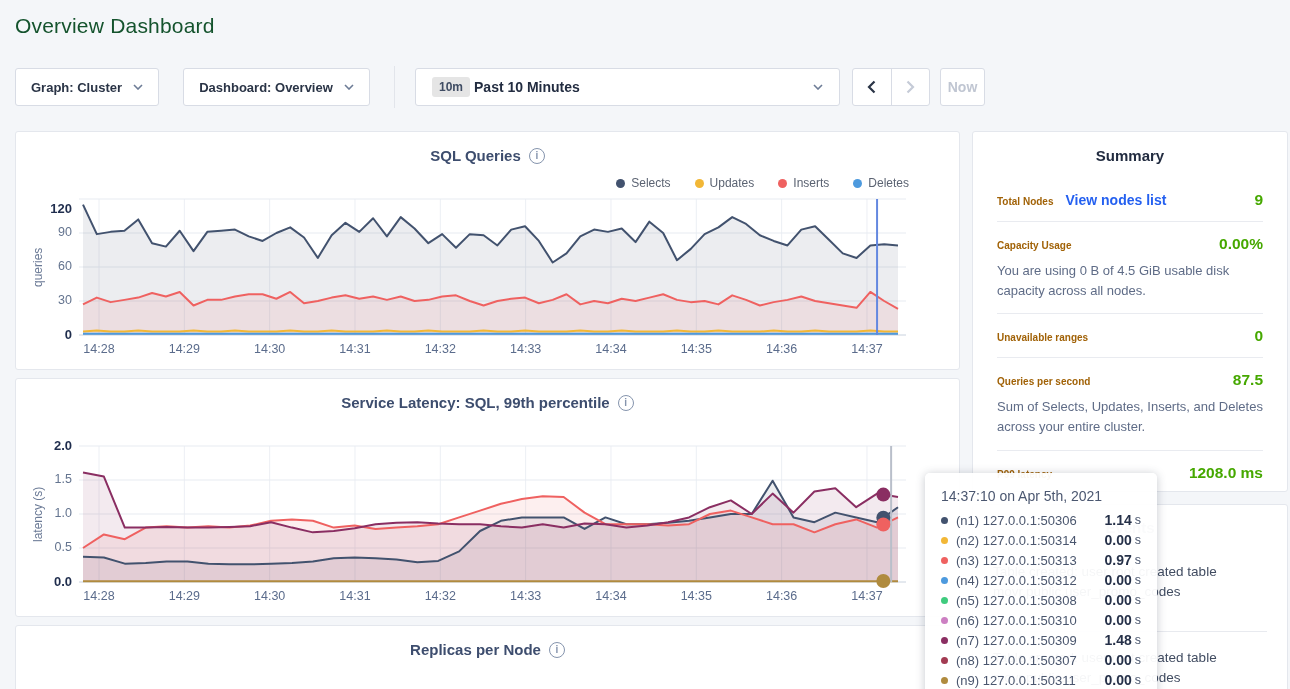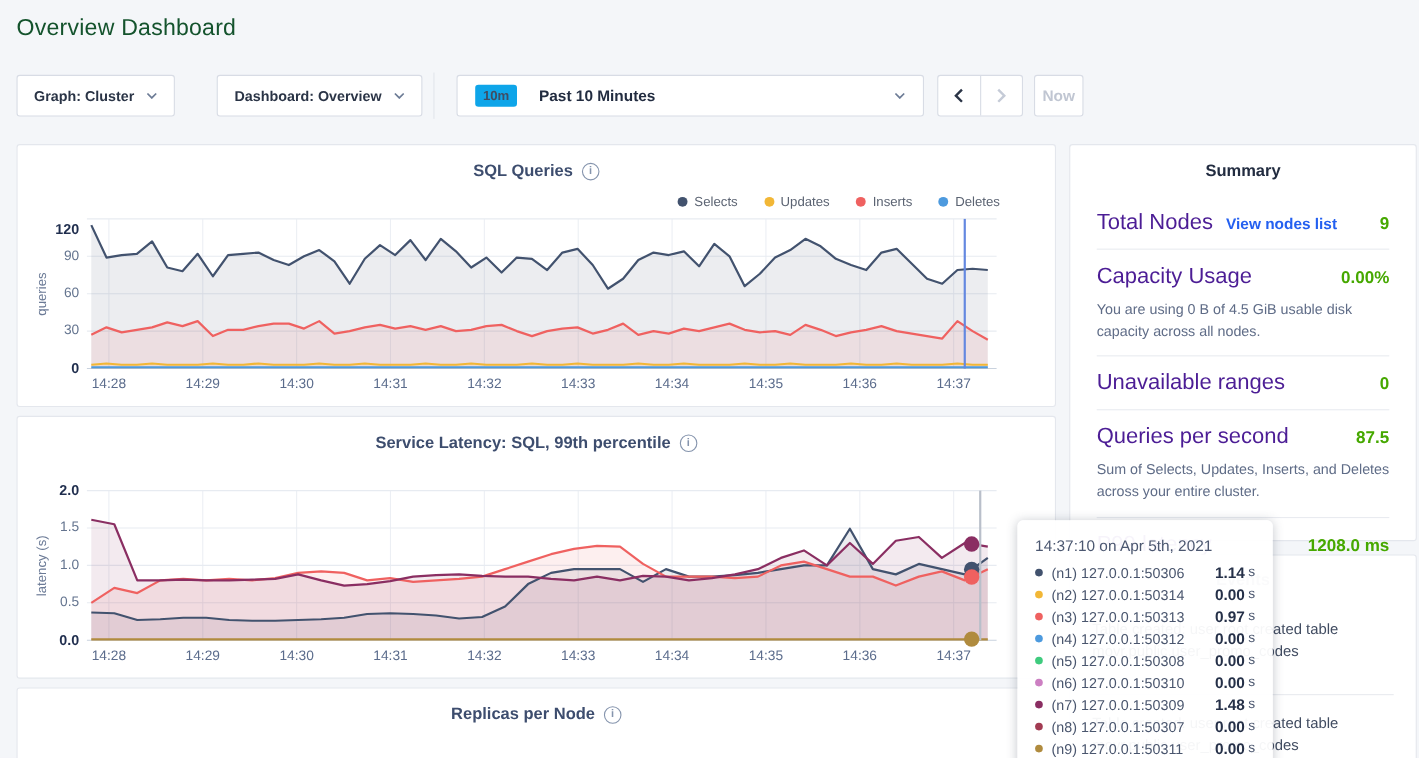--- a/index.html
+++ b/index.html
@@ -10,24 +10,24 @@
     font-family:"Liberation Sans", sans-serif;
     color:#2a3446;
   }
   .page-title { position:absolute; left:15px; top:14px; font-size:21px; font-weight:400; color:#14532d; letter-spacing:.2px; }
 
   
   .ctl { position:absolute; top:68px; height:38px; background:#fff; border:1px solid #d8dce5; border-radius:3px;
          display:flex; align-items:center; cursor:pointer; }
   .ctl-label { font-size:13px; font-weight:700; color:#2a3446; }
   .dd-graph { left:15px; width:144px; justify-content:center; gap:11px; }
-  .dd-dash  { left:183px; width:187px; justify-content:center; gap:11px;margin-left:14px; }
+  .dd-dash  { left:183px; width:187px; justify-content:center; gap:11px; }
   .tb-divider { position:absolute; left:394px; top:66px; width:1px; height:42px; background:#e2e5eb; }
   .time-sel { left:415px; width:425px; padding:0 16px; }
-  .time-badge { background:#0ea5e9; color:#3f4c63; font-size:12px; font-weight:700; padding:3px 7px; border-radius:3px; margin-right:20px; }
+  .time-badge { background:#e5e5e5; color:#3f4c63; font-size:12px; font-weight:700; padding:3px 7px; border-radius:3px; margin-right:4px; }
   .time-label { font-size:14px; font-weight:700; color:#222c40; }
   .time-sel .chev { margin-left:auto; }
   .arrow-group { left:852px; width:78px; padding:0; }
   .arrow-btn { width:39px; height:100%; display:flex; align-items:center; justify-content:center; }
   .arrow-btn + .arrow-btn { border-left:1px solid #d8dce5; }
   .now-btn { left:940px; width:45px; justify-content:center; font-size:14px; font-weight:700; color:#c0c6d2; }
 
   
   .card { position:absolute; background:#fff; border:1px solid #e4e7ed; border-radius:3px; }
   .chart-card { left:15px; width:945px; height:239px; }
@@ -45,21 +45,21 @@
   .xtick { position:absolute; width:60px; text-align:center; font-size:12.5px; color:#5b6c8c; }
   .legend { position:absolute; top:44px; right:50px; display:flex; align-items:center; }
   .legend-item { display:flex; align-items:center; gap:6px; margin-left:24px; font-size:12px; color:#5b6372; cursor:pointer; }
   .legend-dot { width:9px; height:9px; border-radius:50%; }
 
   
   #summary-card { left:972px; top:131px; width:316px; height:361px; padding:15px 24px; }
   .panel-title { text-align:center; font-size:15px; font-weight:700; color:#222c40; }
   .sum-row { display:flex; align-items:baseline; padding:13px 0 12px; }
   .sum-row + .sum-row, .sum-sep { border-top:1px solid #e9ebf0; }
-  .sum-label { font-size:20px; font-weight:400; color:#4c1d95; }
+  .sum-label { font-size:10px; font-weight:700; color:#a16207; }
   .sum-link { font-size:14px; font-weight:700; color:#2460f0; margin-left:12px; cursor:pointer; }
   .sum-value { margin-left:auto; font-size:15.5px; font-weight:700; color:#46a800; }
   .sum-desc { font-size:13px; color:#5f6c87; line-height:1.55; padding-bottom:12px; margin-top:-4px; }
   #summary-body { margin-top:14px; }
 
   
   #events-card { left:972px; top:504px; width:316px; height:200px; padding:14px 20px; overflow:hidden; }
   #events-card .panel-title { color:#97a1b1; margin-bottom:26px; }
   .event-item { font-size:13.5px; color:#414c61; line-height:1.5; }
   .events-sep { border:none; border-top:1px solid #e8eaef; margin:28px 0 16px; }

